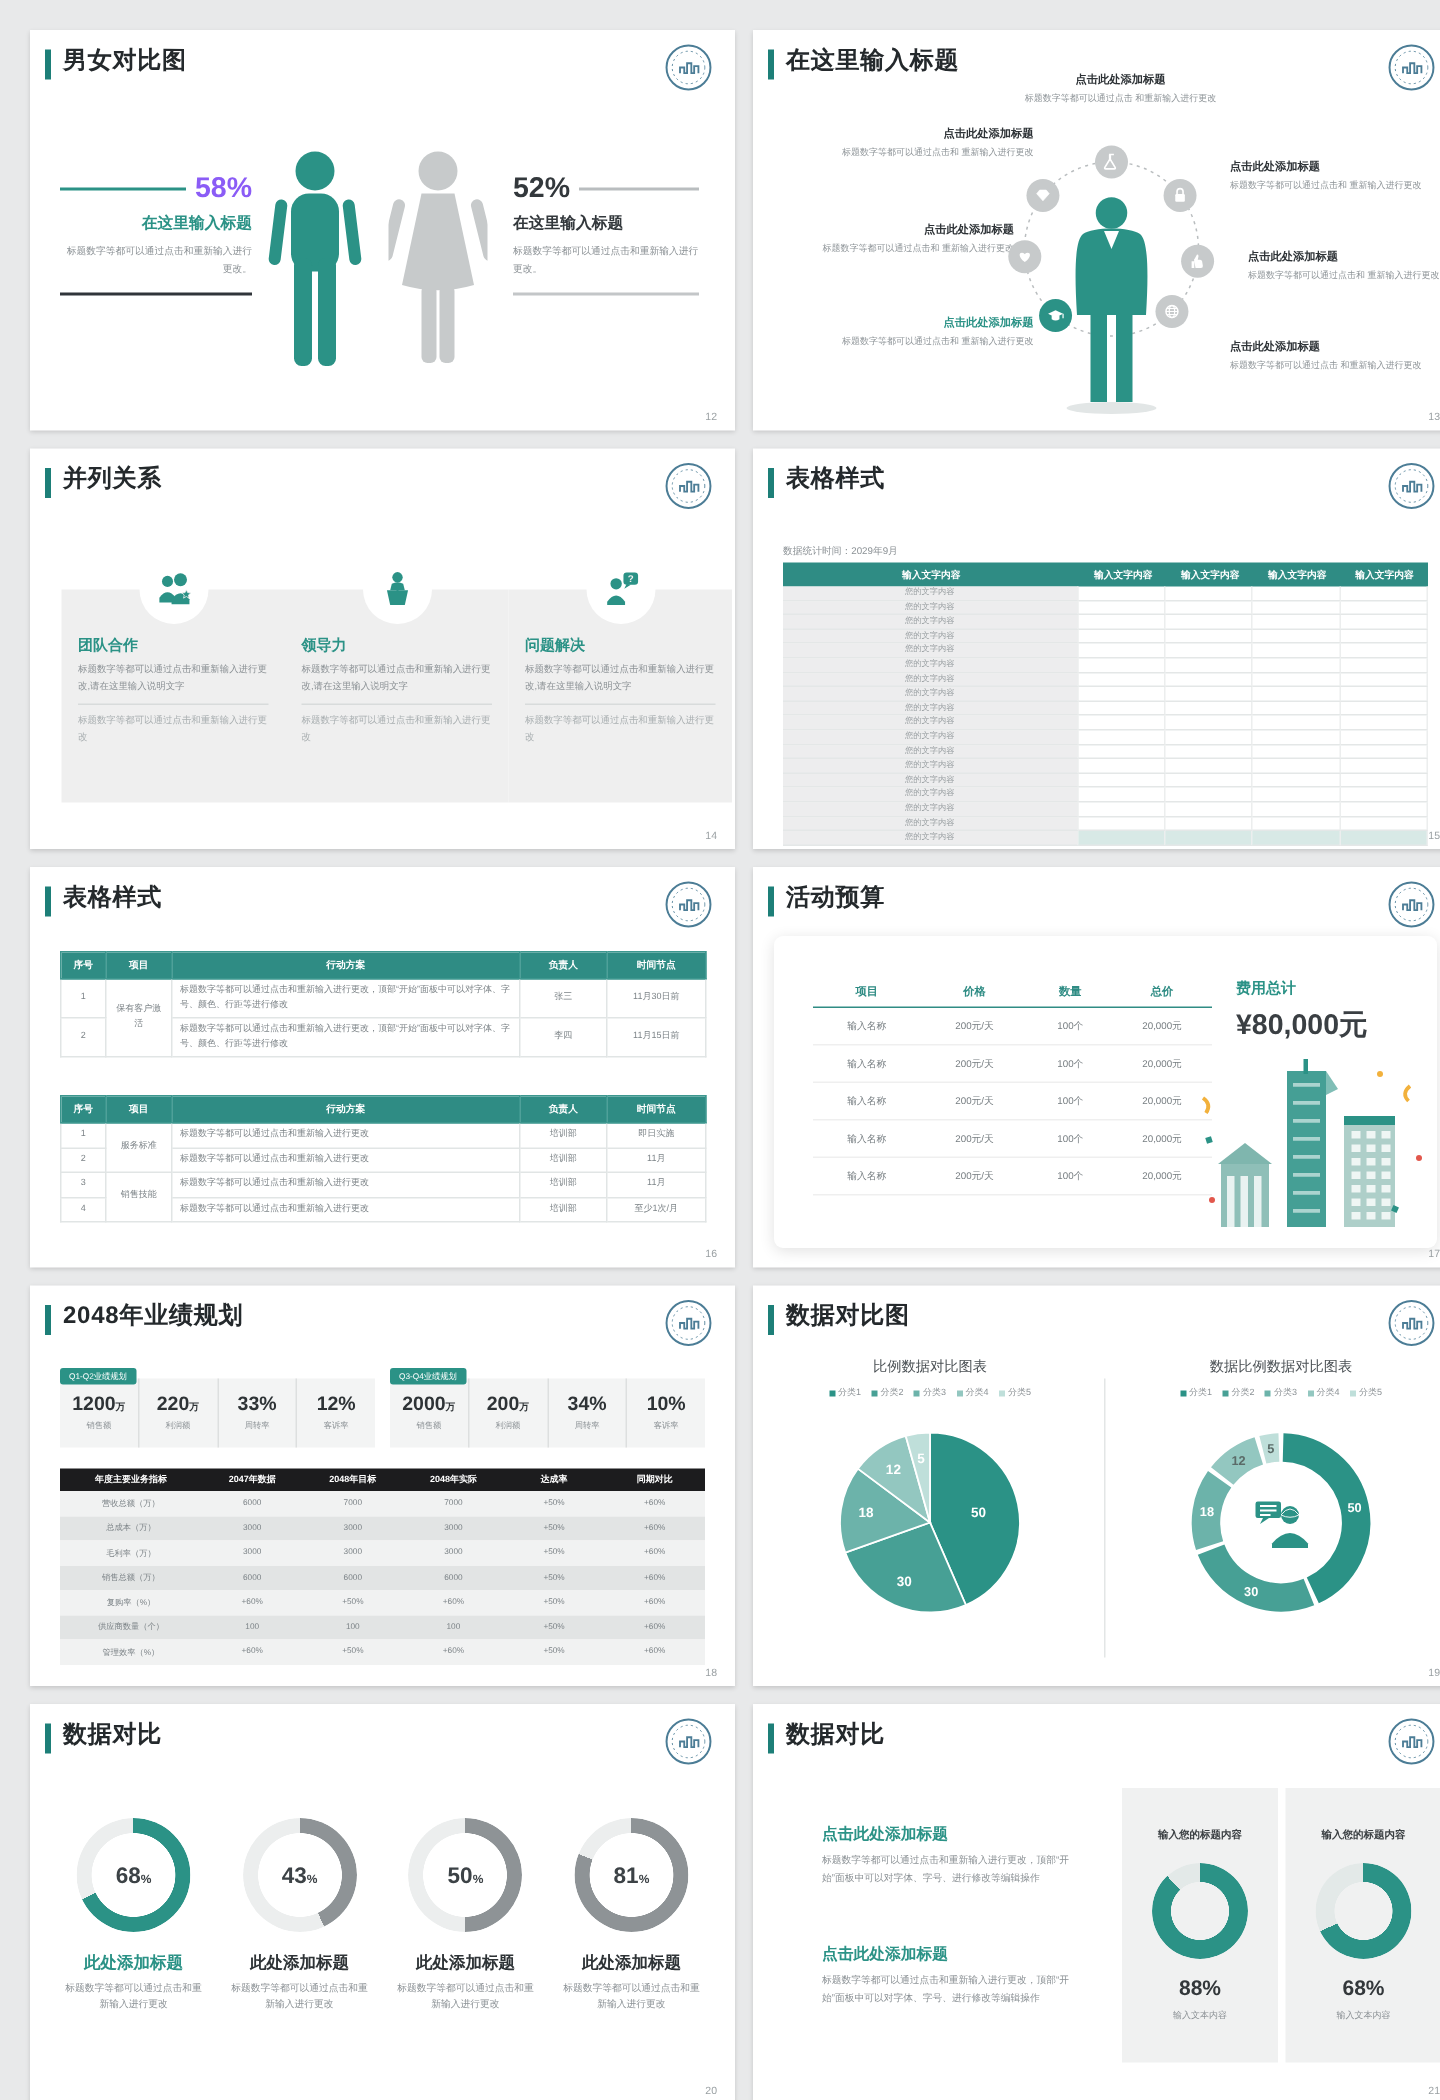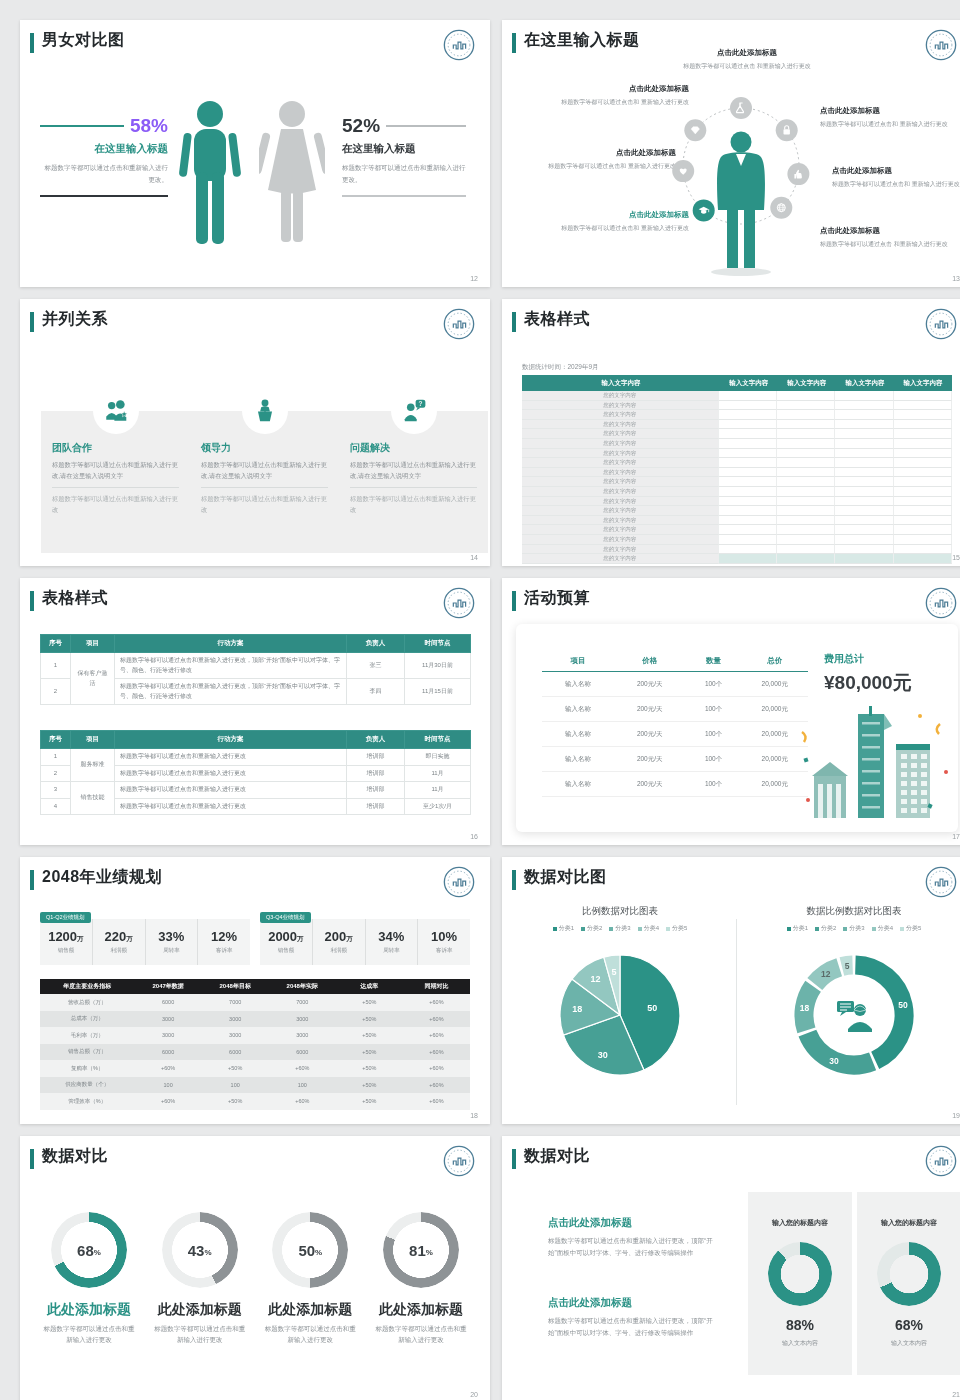--- a/index.html
+++ b/index.html
@@ -30,21 +30,21 @@
   .ibody{font-size:6px;color:#8e9498;line-height:1.9;margin:0}
   .p0{left:140px;top:28px;width:210px;text-align:center}
   .p1{left:35px;top:64px;width:152px;text-align:right}
   .p2{left:22px;top:128px;width:152px;text-align:right}
   .p3{left:35px;top:190px;width:152px;text-align:right}
   .p4{left:318px;top:86px;width:142px;text-align:left}
   .p5{left:330px;top:146px;width:132px;text-align:left}
   .p6{left:318px;top:206px;width:142px;text-align:left}
   .s13-diagram{position:absolute;left:168px;top:76px;width:150px;height:186px}
   
-  .card{position:absolute;top:112px;width:149px;height:142px;background:#efefef}
+  .card{position:absolute;top:94px;width:149px;height:142px;background:#efefef}
   .card.c0{left:21px}.card.c1{left:170px}.card.c2{left:319px}
   .cicon{position:absolute;left:50%;top:-23px;transform:translateX(-50%);width:46px;height:46px;border-radius:50%;background:#fff;display:flex;align-items:center;justify-content:center}
   .cbody{padding:30px 11px 0}
   .chead{font-size:10px;font-weight:bold;color:#2b9286;margin:0 0 4px}
   .ctext{font-size:6.3px;color:#8b9195;line-height:1.75;margin:0}
   .cdiv{border-top:1px solid #d8dbdb;margin:6px 0 5px}
   .cnote{font-size:6.3px;color:#a8aeb0;line-height:1.75;margin:0}
   
   .s15-sub{position:absolute;left:20px;top:64px;font-size:6.5px;color:#8b9195}
   .s15-table{position:absolute;left:20px;top:76px;width:430px}
@@ -94,21 +94,21 @@
   .lsq{width:4px;height:4px;display:inline-block}
   
   .s20-row{position:absolute;left:18px;right:18px;top:76px;display:flex;justify-content:space-between}
   .gcol{width:102px;text-align:center}
   .gauge{width:76px;height:76px;margin:0 auto;position:relative}
   .ring{position:absolute;inset:0;border-radius:50%;
         -webkit-mask:radial-gradient(closest-side,transparent 73%,#000 74%);
         mask:radial-gradient(closest-side,transparent 73%,#000 74%)}
   .gv{position:absolute;inset:0;display:flex;align-items:center;justify-content:center;font-size:15px;font-weight:bold;color:#3c4246}
   .gv i{font-style:normal;font-size:8px;margin-top:4px}
-  .gt{font-size:14px;font-weight:bold;color:#2e3336;margin-top:13px}
+  .gt{font-size:11px;font-weight:bold;color:#2e3336;margin-top:13px}
   .gt.teal{color:#2b9286}
   .gc{font-size:6.5px;color:#8b9195;line-height:1.7;margin-top:4px;padding:0 5px}
   
   .s21-block{position:absolute;left:46px;width:168px}
   .b0{top:80px}.b1{top:160px}
   .s21-bt{font-size:10.5px;font-weight:bold;color:#2b9286;margin:0}
   .s21-bb{font-size:6.5px;color:#8b9195;line-height:1.85;margin:5px 0 0}
   .s21-card{position:absolute;top:56px;width:104px;height:183px;background:#f0f1f1;text-align:center}
   .k0{left:246px}.k1{left:355px}
   .s21-ct{font-size:7px;font-weight:bold;color:#3a3f42;margin-top:26px}

